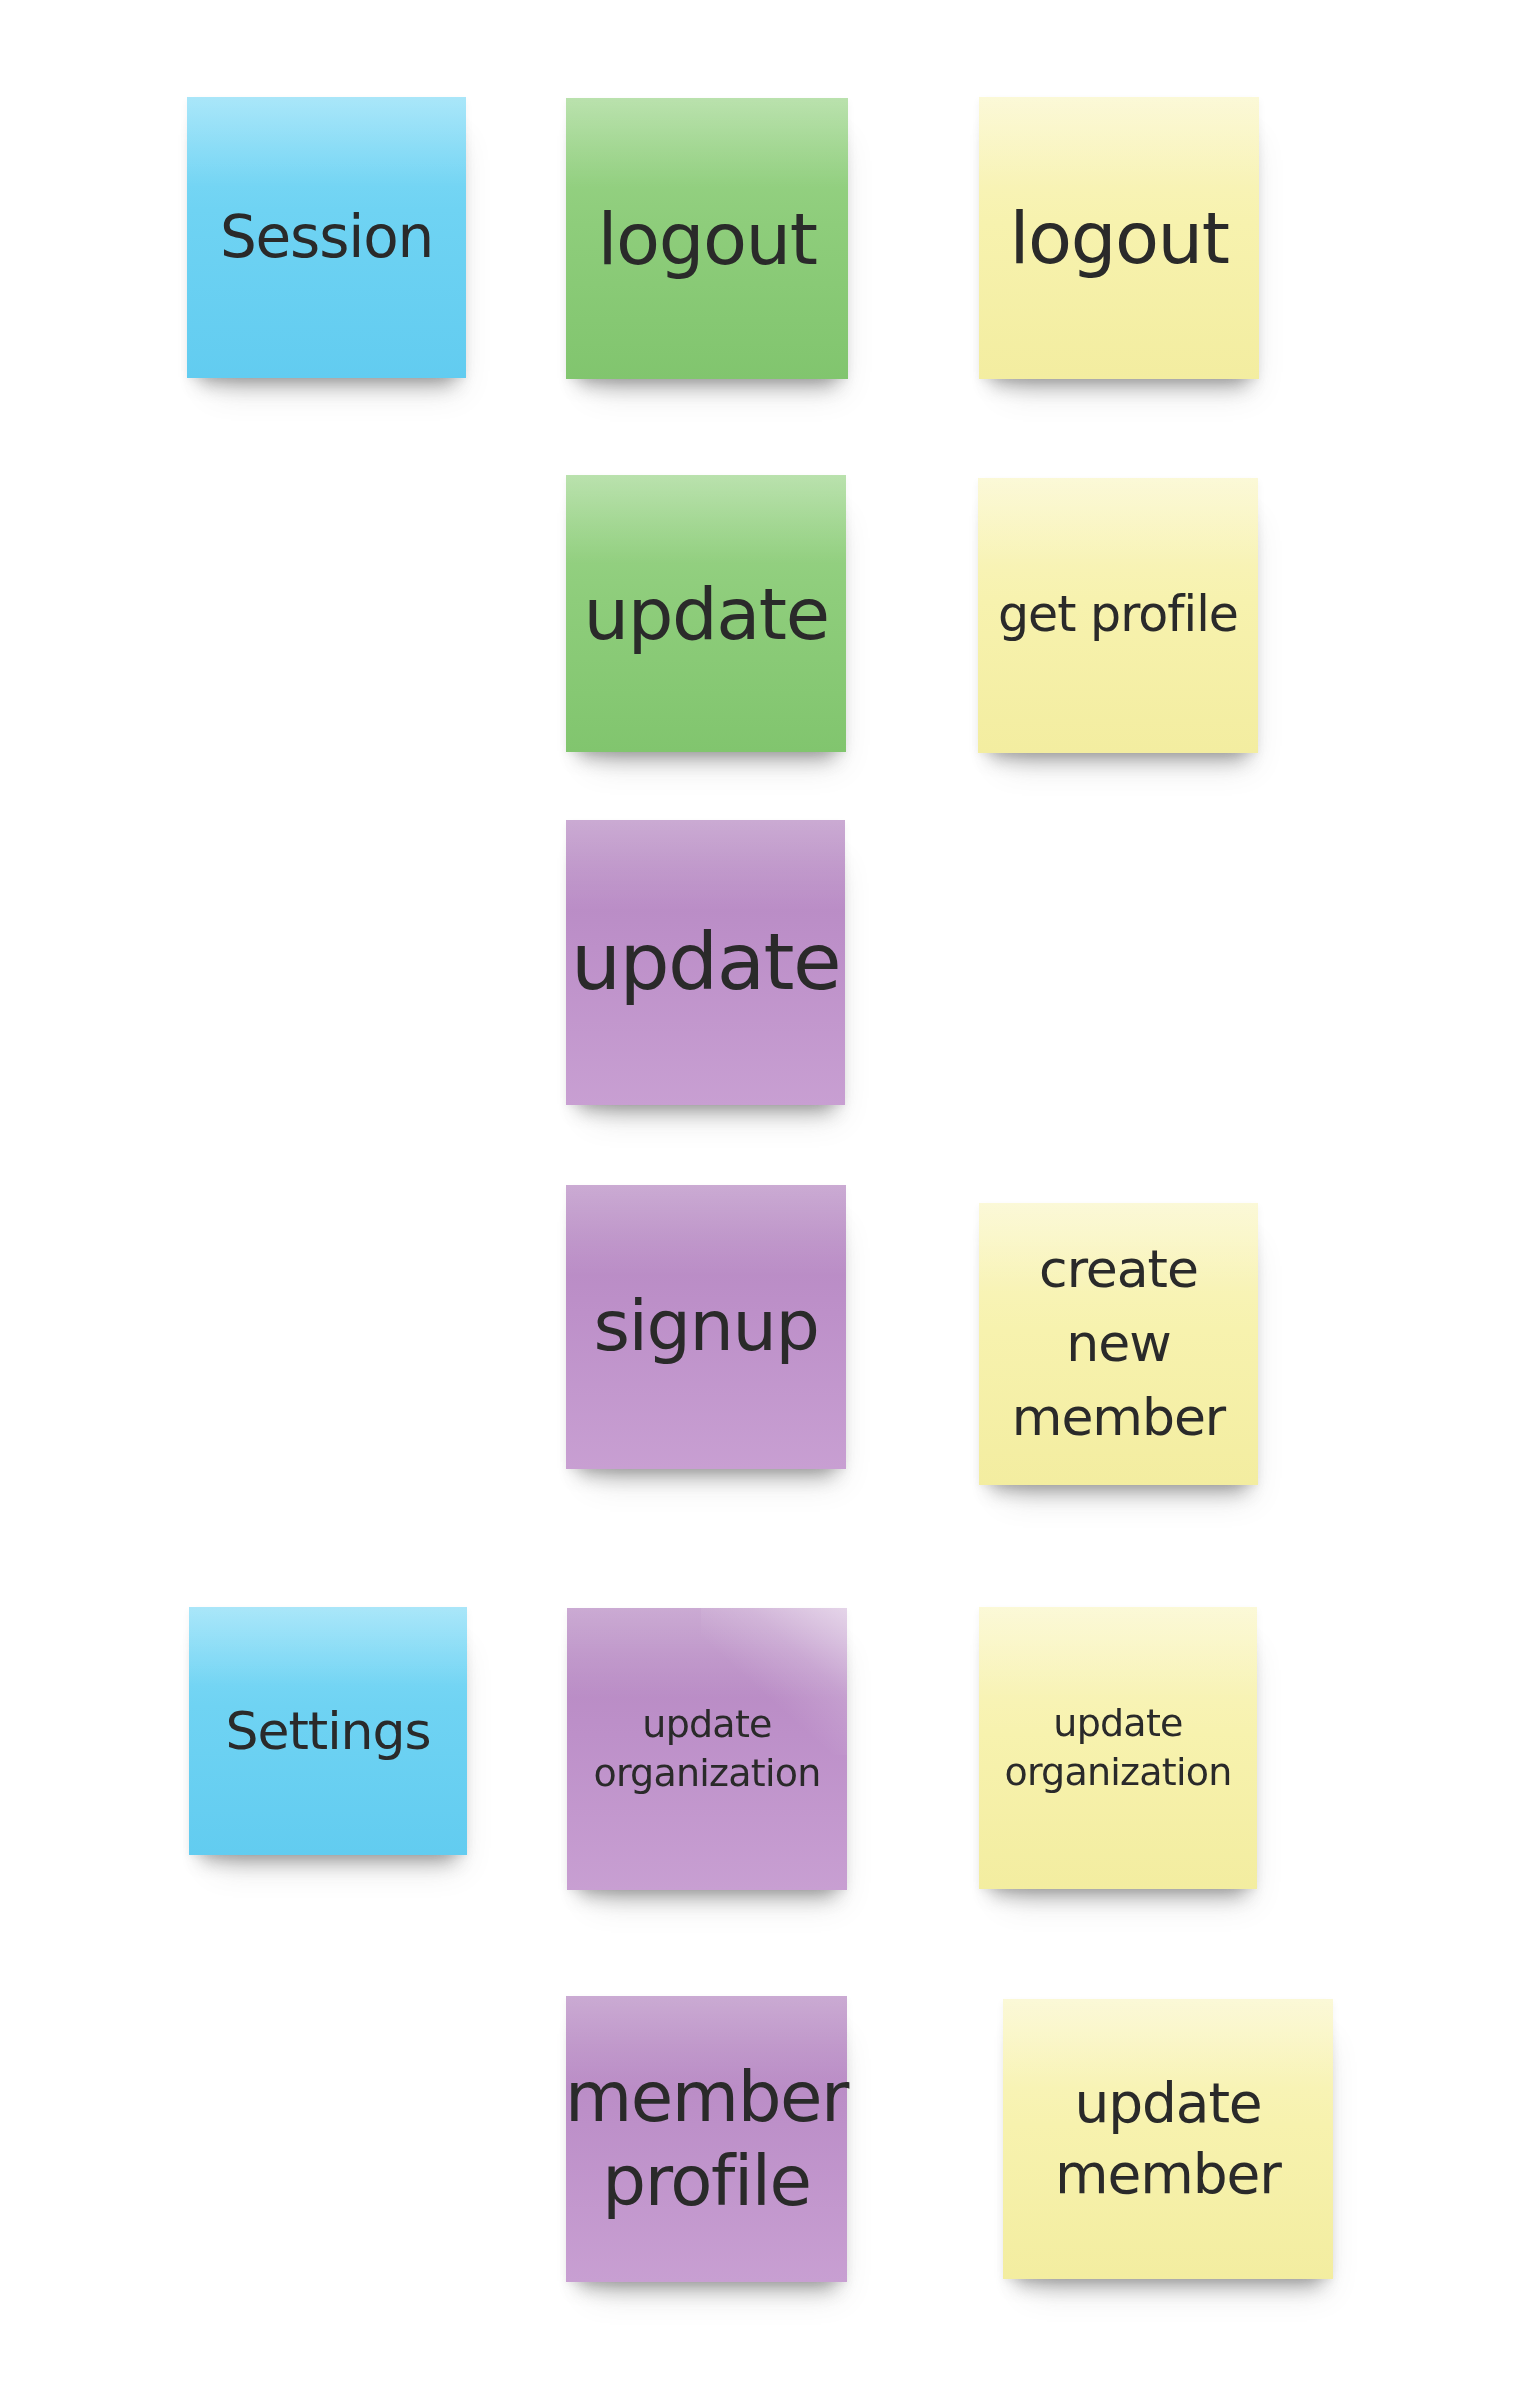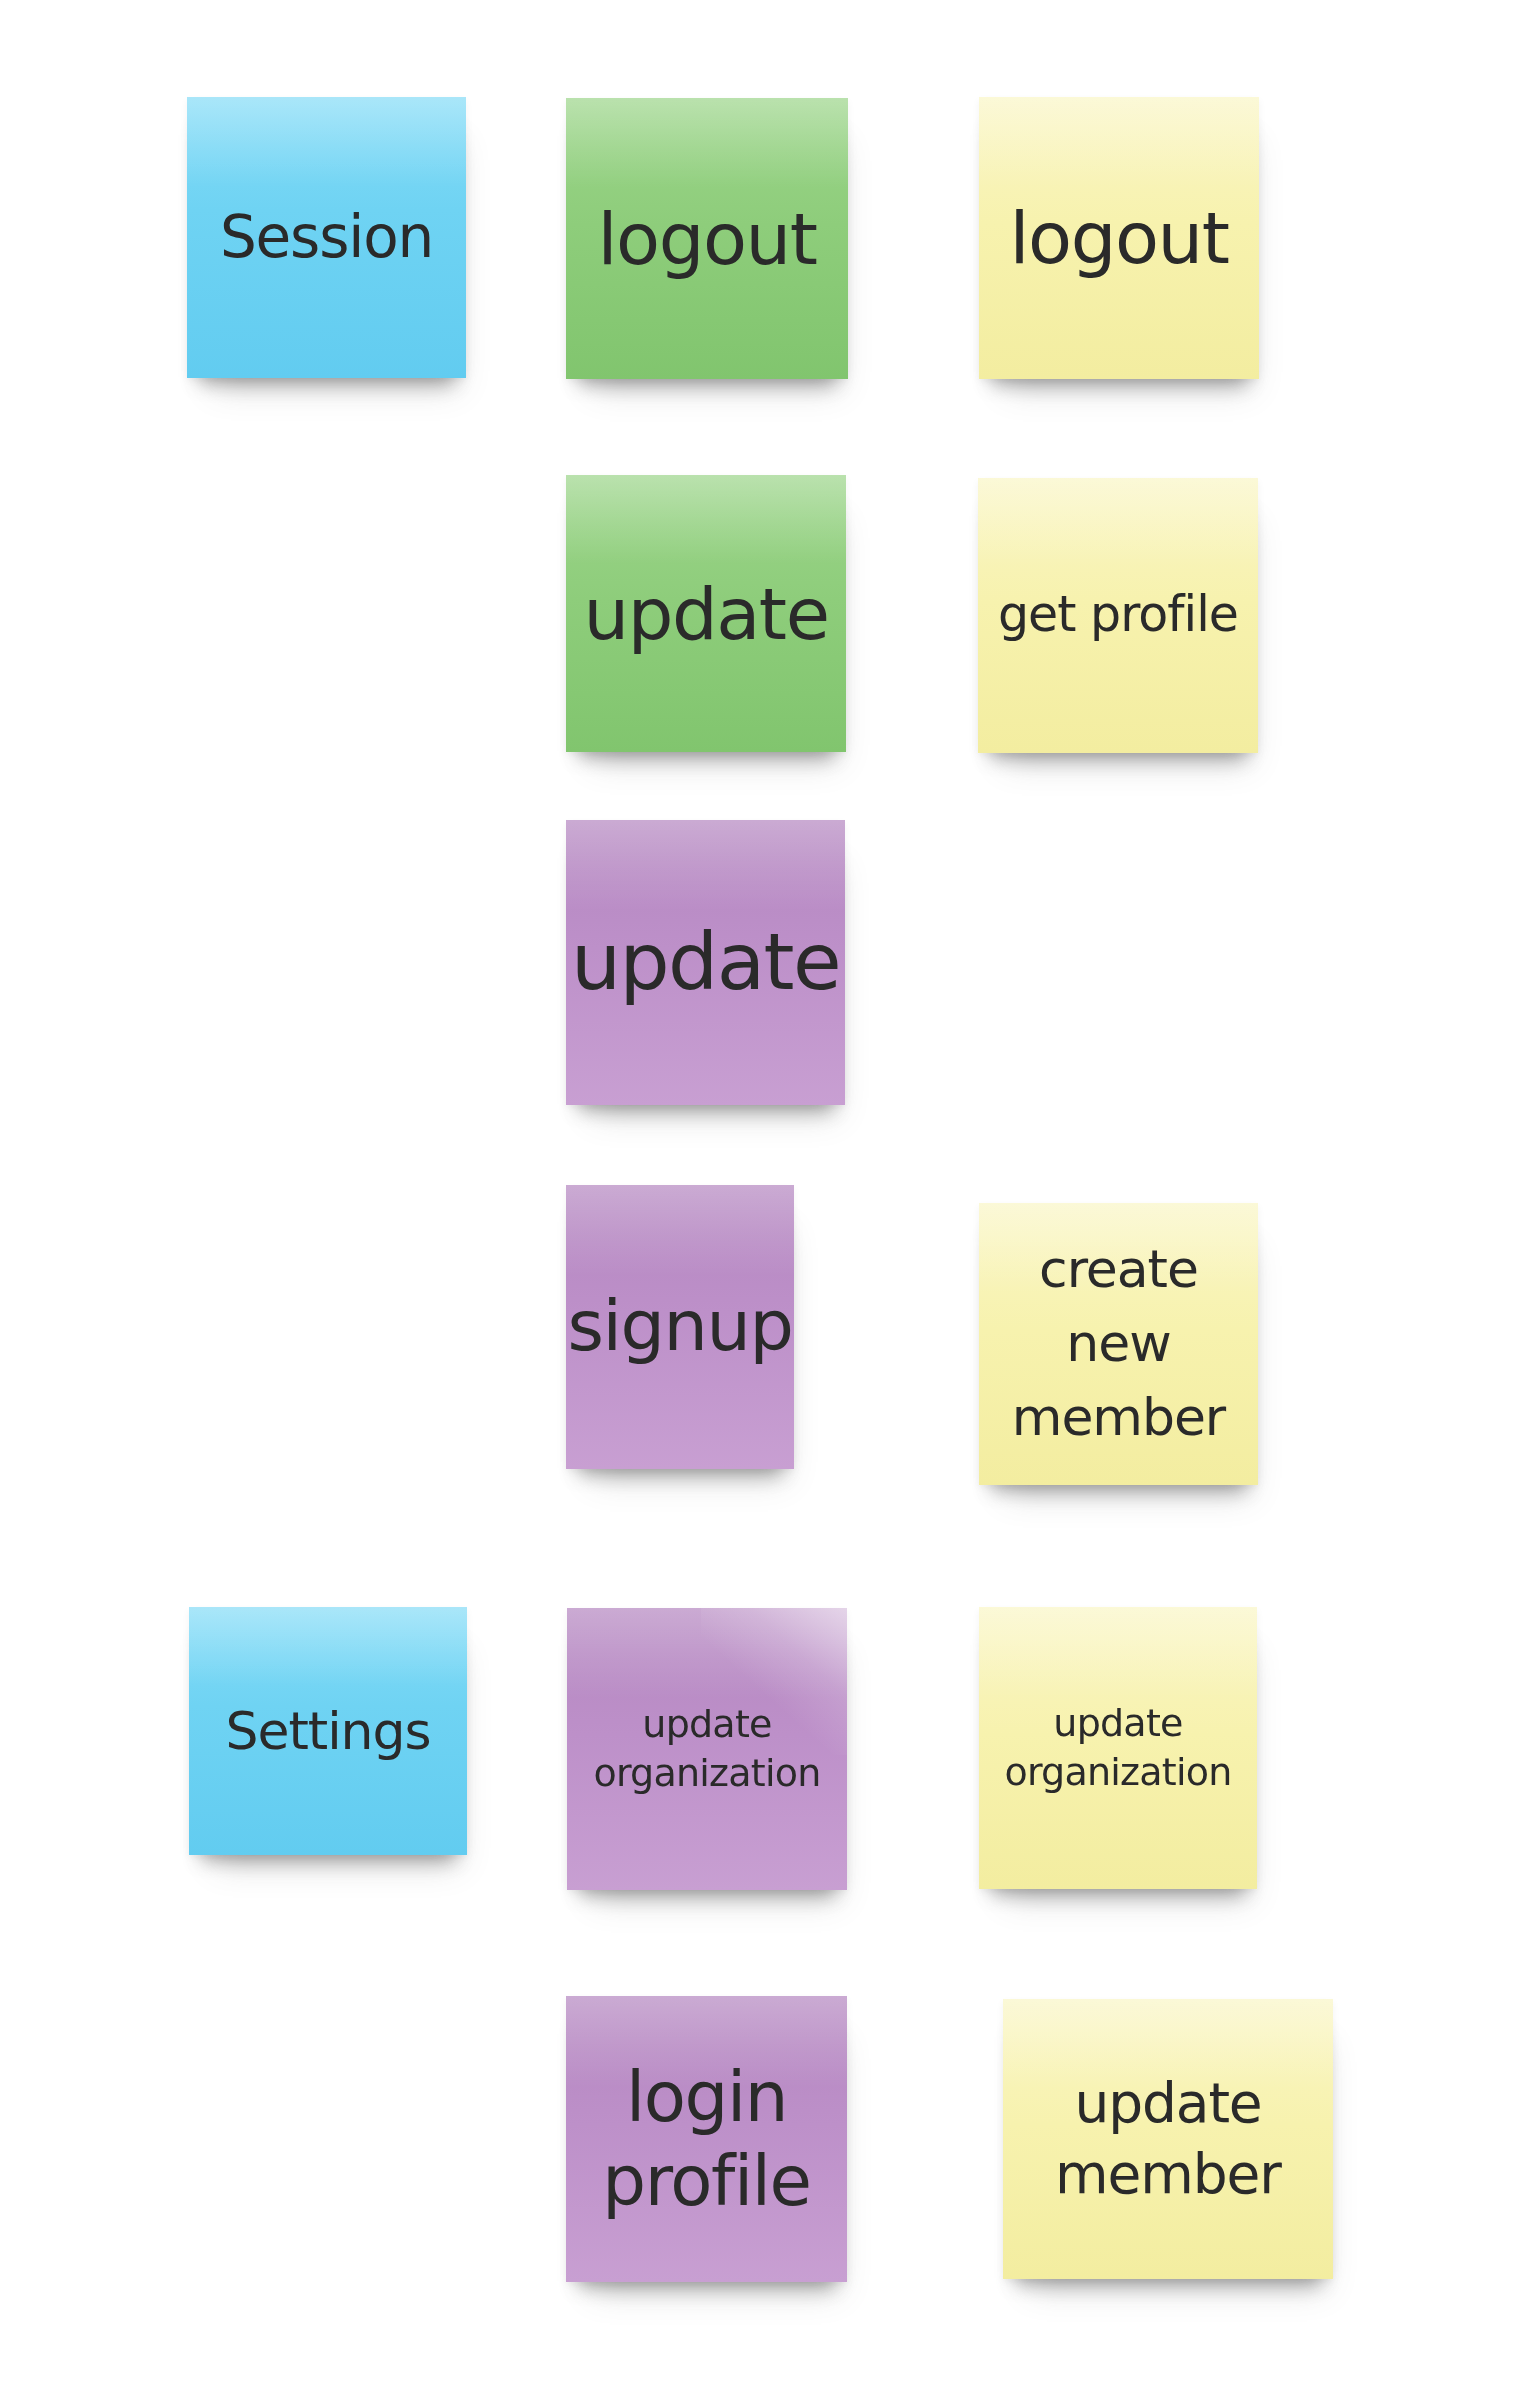--- a/index.html
+++ b/index.html
@@ -64,21 +64,21 @@
   .purple { background: linear-gradient(180deg, #b486c0 0%, #bd90c9 45%, #c89fd2 100%); }
 
   
   .n1  { left: 187px;  top: 97px;  width: 279px; height: 281px; font-size: 58px;  line-height: 1.25; }
   .n2  { left: 566px;  top: 98px;  width: 282px; height: 281px; font-size: 72px;  line-height: 1.25; }
   .n3  { left: 979px; top: 97px;  width: 280px; height: 282px; font-size: 72px;  line-height: 1.25; }
   .n4  { left: 566px;  top: 475px;  width: 280px; height: 277px; font-size: 72px;  line-height: 1.25; }
   .n5  { left: 978px; top: 478px;  width: 280px; height: 275px; font-size: 49px;  line-height: 1.6;  }
   .n6  { left: 566px;  top: 820px; width: 279px; height: 285px; font-size: 79px; line-height: 1.25; }
   .n7  { left: 979px; top: 834px; width: 279px; height: 281px; font-size: 58px;  line-height: 1.5;  }
-  .n8  { left: 566px;  top: 1185px; width: 228px; height: 284px; font-size: 70px;  line-height: 1.25; }
+  .n8  { left: 566px;  top: 1185px; width: 280px; height: 284px; font-size: 70px;  line-height: 1.25; }
   .n9  { left: 979px; top: 1203px; width: 279px; height: 282px; font-size: 52px;  line-height: 1.42; }
   .n10 { left: 189px;  top: 1607px; width: 278px; height: 248px; font-size: 52px;  line-height: 1.25; }
   .n11 { left: 567px;  top: 1608px; width: 280px; height: 282px; font-size: 38px;  line-height: 1.3;  }
   .n12 { left: 979px; top: 1607px; width: 278px; height: 282px; font-size: 38px;  line-height: 1.3;  }
   .n13 { left: 566px;  top: 1996px; width: 281px; height: 286px; font-size: 69px;  line-height: 1.22; }
   .n14 { left: 1003px; top: 1999px; width: 330px; height: 280px; font-size: 55px;  line-height: 1.3;  }
 </style>
 </head>
 <body>
 
@@ -123,21 +123,21 @@
 
   <div class="note purple fold-tr n11">
     <span class="note-label">update organization</span>
   </div>
 
   <div class="note yellow n12">
     <span class="note-label">update organization</span>
   </div>
 
   <div class="note purple n13">
-    <span class="note-label">login profile</span>
+    <span class="note-label">member profile</span>
   </div>
 
   <div class="note yellow n14">
     <span class="note-label">update member</span>
   </div>
 
 </div>
 
 
 </body></html>

